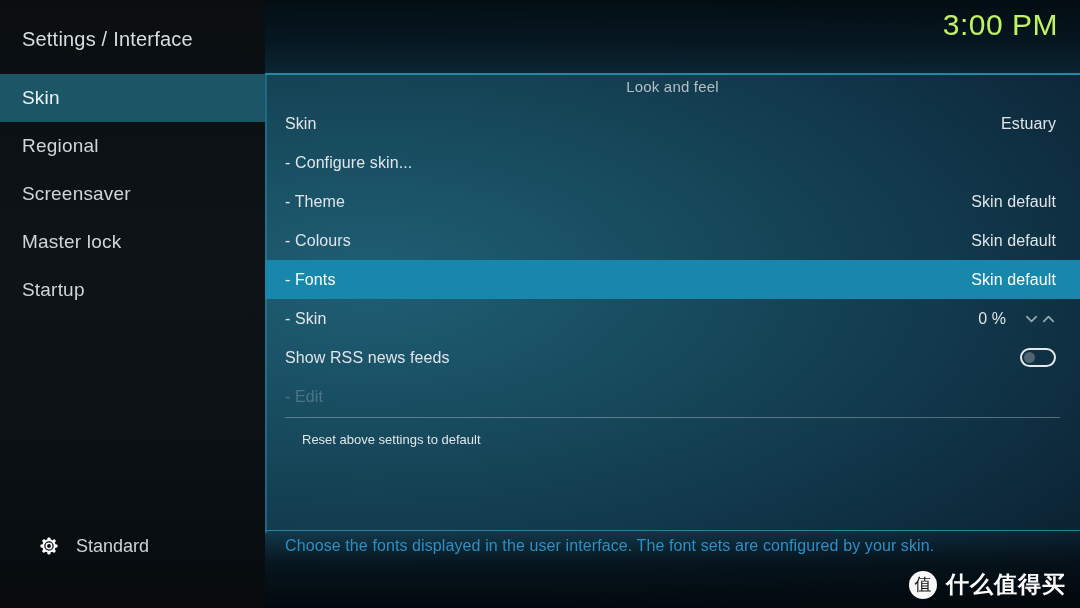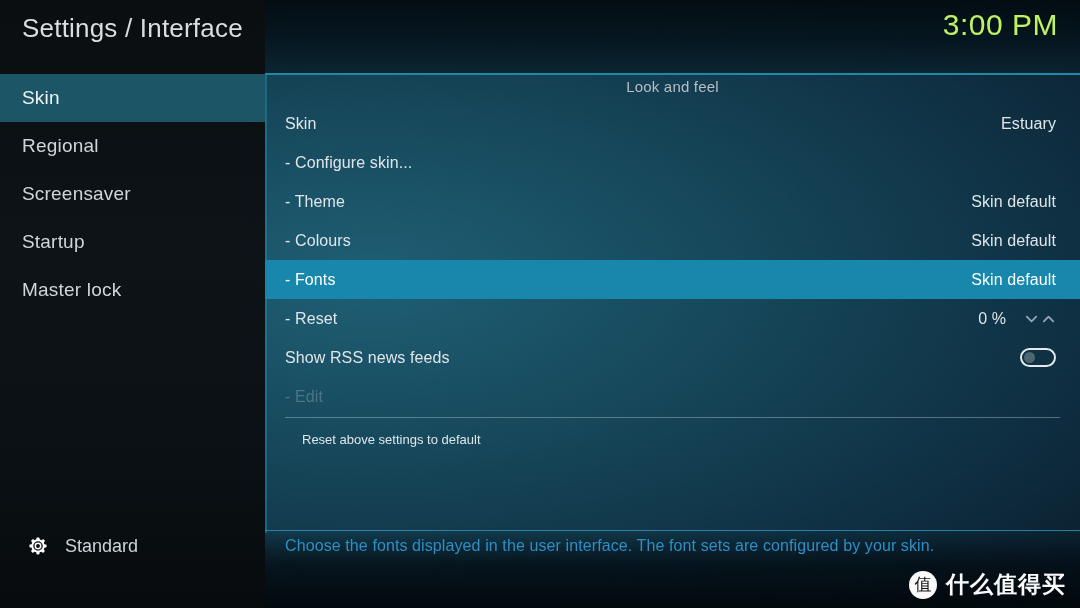--- a/index.html
+++ b/index.html
@@ -44,22 +44,22 @@
   .header {
     position: absolute;
     left: 0; top: 0;
     width: 1080px;
     height: 74px;
     z-index: 6;
   }
   .header-title {
     position: absolute;
     left: 22px;
-    top: 13px;
-    font-size: 26px;
+    top: 28px;
+    font-size: 20px;
     color: #d8dde0;
     letter-spacing: .2px;
     font-weight: 400;
   }
   .header-clock {
     position: absolute;
     right: 22px;
     top: 8px;
     font-size: 30px;
     color: #bef264;
@@ -98,21 +98,21 @@
     color: #eef3f5;
   }
   .sidebar-footer {
     position: absolute;
     left: 0;
     bottom: 42px;
     width: 265px;
     height: 40px;
     display: flex;
     align-items: center;
-    padding-left: 27px;
+    padding-left: 38px;
     box-sizing: border-box;
   }
   .gear-icon {
     width: 22px; height: 22px;
     display: inline-block;
     flex: 0 0 auto;
   }
   .sidebar-footer-label {
     margin-left: 16px;
     font-size: 18px;
@@ -323,21 +323,21 @@
         </div>
         <div class="row">
           <span class="row-label">- Colours</span>
           <span class="row-value">Skin default</span>
         </div>
         <div class="row selected">
           <span class="row-label">- Fonts</span>
           <span class="row-value">Skin default</span>
         </div>
         <div class="row">
-          <span class="row-label">- Reset</span>
+          <span class="row-label">- Skin</span>
           <span class="row-value">0 %</span>
           <span class="spinner">
             <svg class="chev" viewBox="0 0 16 16">
               <path fill="none" stroke="#93a8b2" stroke-width="1.9" stroke-linecap="round" stroke-linejoin="round" d="M3 6 L8 11 L13 6"></path>
             </svg>
             <svg class="chev" viewBox="0 0 16 16">
               <path fill="none" stroke="#93a8b2" stroke-width="1.9" stroke-linecap="round" stroke-linejoin="round" d="M3 11 L8 6 L13 11"></path>
             </svg>
           </span>
         </div>
@@ -366,24 +366,24 @@
         <div class="sb-item selected">
           <span>Skin</span>
         </div>
         <div class="sb-item">
           <span>Regional</span>
         </div>
         <div class="sb-item">
           <span>Screensaver</span>
         </div>
         <div class="sb-item">
+          <span>Master lock</span>
+        </div>
+        <div class="sb-item">
           <span>Startup</span>
-        </div>
-        <div class="sb-item">
-          <span>Master lock</span>
         </div>
       </div>
 
     <div class="sidebar-footer">
       <span class="gear-icon">
         <svg width="22" height="22" viewBox="0 0 24 24" aria-hidden="true">
           <path fill="#ffffff" d="M12 8.2a3.8 3.8 0 1 0 0 7.6 3.8 3.8 0 0 0 0-7.6zm0 5.9a2.1 2.1 0 1 1 0-4.2 2.1 2.1 0 0 1 0 4.2z"></path>
           <path fill="#ffffff" d="M20.6 13.6a1 1 0 0 0 .8-1v-1.2a1 1 0 0 0-.8-1l-1.6-.3a7.4 7.4 0 0 0-.7-1.7l.95-1.35a1 1 0 0 0-.1-1.28l-.85-.85a1 1 0 0 0-1.28-.1L15.6 5.7a7.4 7.4 0 0 0-1.7-.7l-.3-1.6a1 1 0 0 0-1-.8h-1.2a1 1 0 0 0-1 .8l-.3 1.6a7.4 7.4 0 0 0-1.7.7L7.05 4.75a1 1 0 0 0-1.28.1l-.85.85a1 1 0 0 0-.1 1.28L5.7 8.4a7.4 7.4 0 0 0-.7 1.7l-1.6.3a1 1 0 0 0-.8 1v1.2a1 1 0 0 0 .8 1l1.6.3c.17.6.4 1.17.7 1.7l-.95 1.35a1 1 0 0 0 .1 1.28l.85.85a1 1 0 0 0 1.28.1l1.35-.95c.53.3 1.1.53 1.7.7l.3 1.6a1 1 0 0 0 1 .8h1.2a1 1 0 0 0 1-.8l.3-1.6c.6-.17 1.17-.4 1.7-.7l1.35.95a1 1 0 0 0 1.28-.1l.85-.85a1 1 0 0 0 .1-1.28L18.3 15.6c.3-.53.53-1.1.7-1.7l1.6-.3zM12 17.2a5.2 5.2 0 1 1 0-10.4 5.2 5.2 0 0 1 0 10.4z"></path>
         </svg>
       </span>

